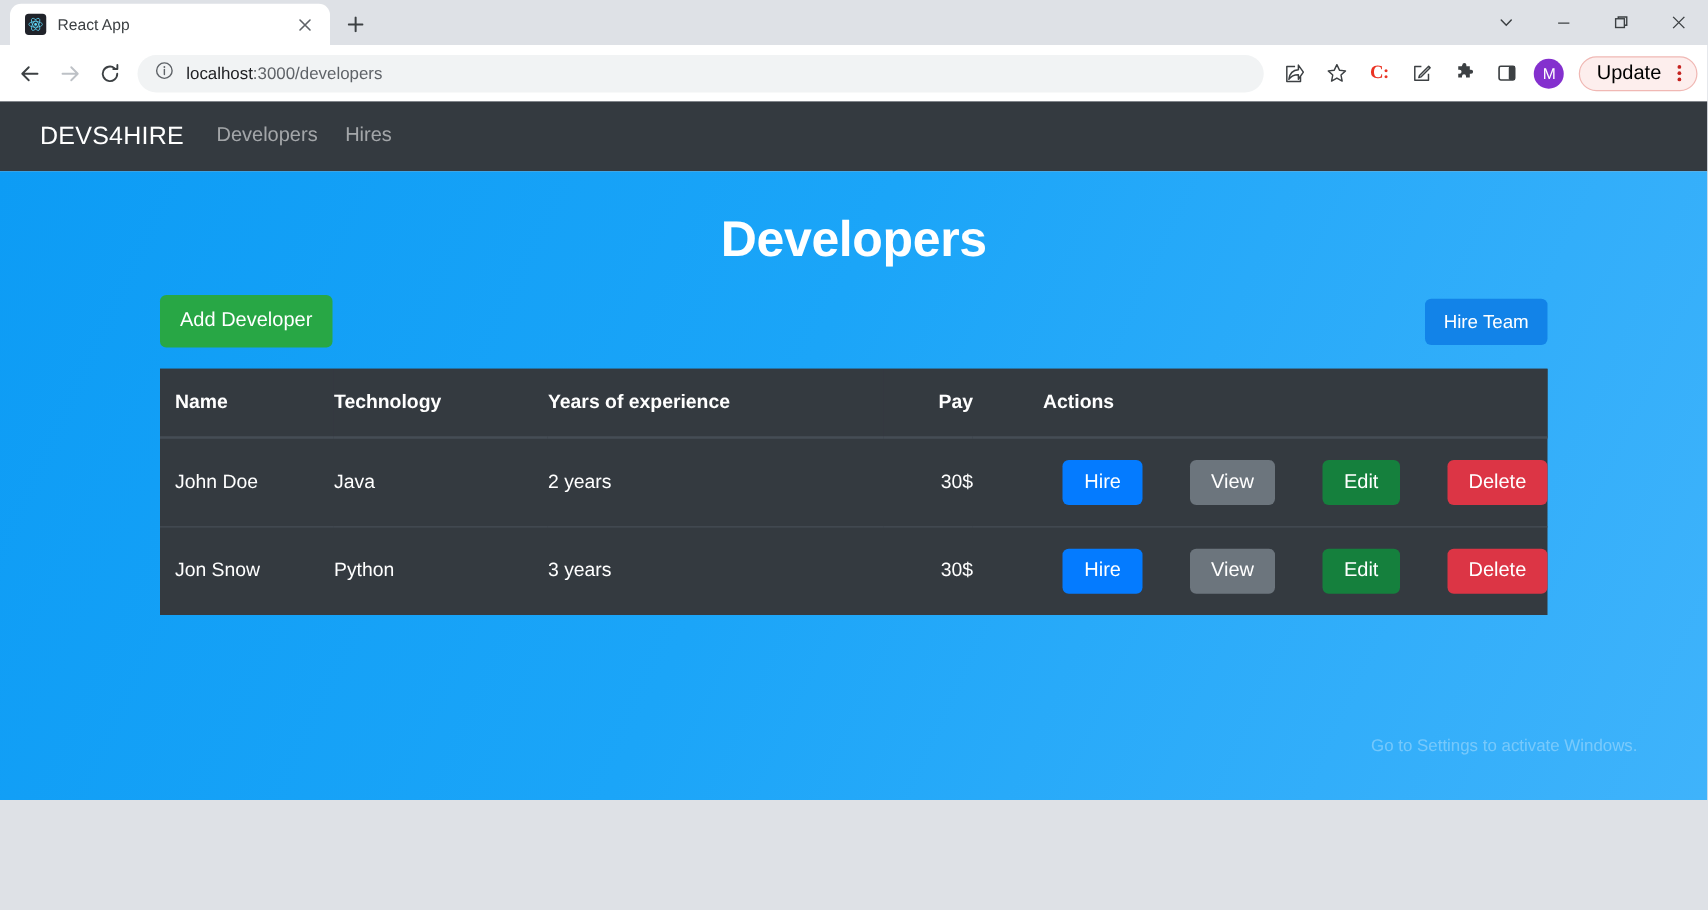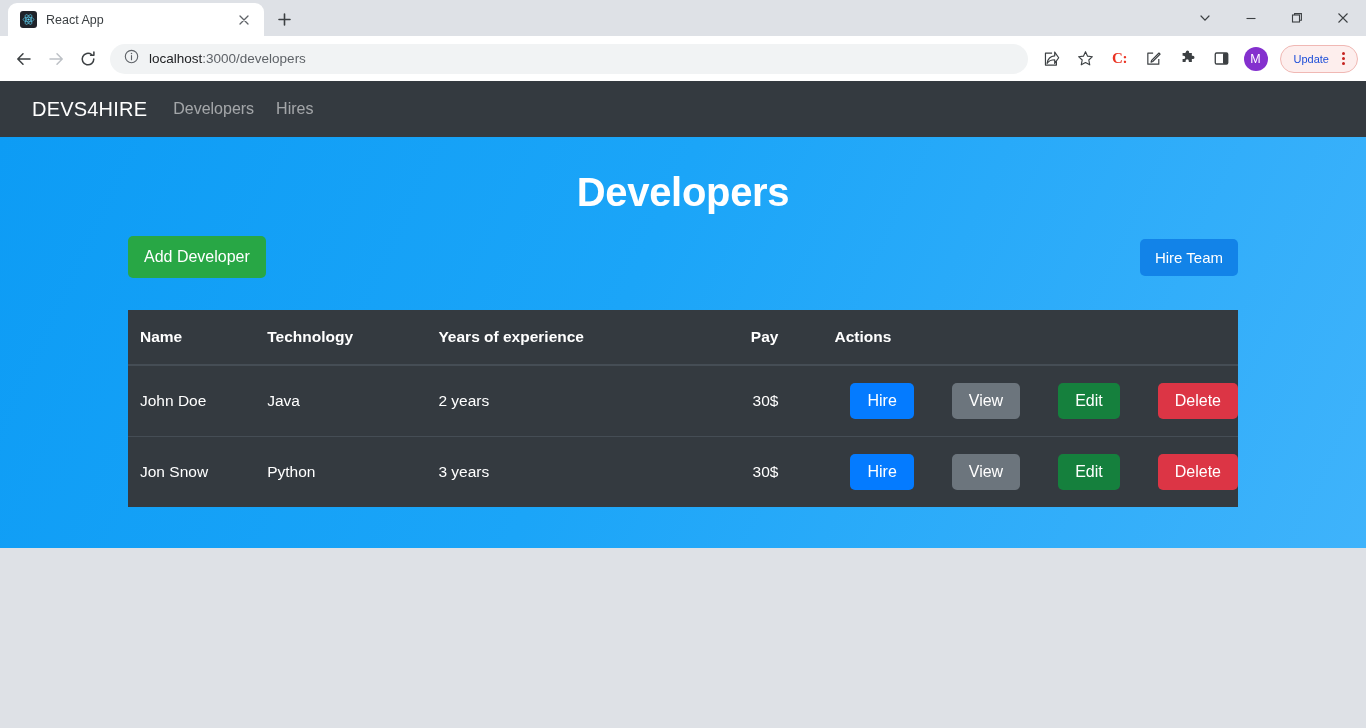--- a/index.html
+++ b/index.html
@@ -4,21 +4,21 @@
 <style>
   * { box-sizing: border-box; margin: 0; padding: 0; }
   html, body {
     width: 1366px; height: 728px;
     font-family: "Liberation Sans", sans-serif;
     overflow: hidden;
     background: #dee1e6;
   }
 
   
-  .browser { width: 1366px; height: 548px; display: flex; flex-direction: column; justify-content: space-between; }
+  .browser { width: 1366px; height: 640px; display: flex; flex-direction: column; justify-content: space-between; }
 
   .tabstrip {
     height: 36px; background: #dee1e6; display: flex; align-items: flex-end;
     position: relative; flex: 0 0 36px;
   }
   .tab {
     width: 256px; height: 33px; background: #ffffff;
     border-radius: 9px 9px 0 0; display: flex; align-items: center;
     padding: 0 10px 0 12px; margin-left: 8px; position: relative;
   }
@@ -69,21 +69,21 @@
   .avatar {
     width: 24px; height: 24px; border-radius: 50%; background: #8430ce;
     color: #fff; font-size: 12.5px; display: flex; align-items: center;
     justify-content: center; flex: 0 0 24px;
   }
   .update-pill {
     height: 28px; border: 1px solid #f0b8b4; background: #fdeeed;
     border-radius: 14px; display: flex; align-items: center;
     padding: 0 4px 0 13px; margin-left: 6px; gap: 4px;
   }
-  .update-label { font-size: 11px; color: #1d4ed8; }
+  .update-label { font-size: 16px; color: #000000; }
   .dots { display: flex; flex-direction: column; gap: 2px; align-items: center;
           width: 20px; }
   .dots span { width: 3px; height: 3px; border-radius: 50%; background: #c5221f; display: block; }
 
   
   .viewport { flex: 1; position: relative; overflow: hidden; }
 
   .navbar {
     height: 56px; background: #343a40; display: flex; align-items: center;
     padding: 1px 32px;
@@ -109,21 +109,21 @@
     display: flex; justify-content: space-between; align-items: center;
     margin: 21px 128px 0 128px;
   }
   .btn {
     border: none; color: #fff; font-family: inherit; cursor: pointer;
     border-radius: 5px; line-height: 1;
   }
   .btn-add { background: #28a745; font-size: 16px; padding: 13px 16px; }
   .btn-hireteam { background: #1283e8; font-size: 15px; padding: 11px 15px; }
 
-  .table-wrap { margin: 32px 128px 0 128px; background: #343a40; }
+  .table-wrap { margin: 17px 128px 0 128px; background: #343a40; }
   table { width: 100%; border-collapse: collapse; }
   thead th {
     background: #343a40; color: #fff; font-size: 15.5px; font-weight: 700;
     text-align: left; padding: 18px 0 18px 0; border-bottom: 2px solid #454d55;
   }
   tbody td {
     color: #fff; font-size: 15.5px; padding: 17px 0; border-top: 1px solid #454d55;
     vertical-align: middle;
   }
   tbody tr:first-child td { border-top: none; }
@@ -338,17 +338,18 @@
                   <button class="abtn a-edit">Edit</button>
                   <button class="abtn a-delete">Delete</button>
                 </div>
               </td>
             </tr>
           </tbody>
         </table>
       </div>
 
       <div class="watermark">
+        <div class="wm-sub">Go to Settings to activate Windows.</div>
       </div>
 
     </div>
   </div>
 </div>
 
 </body></html>

